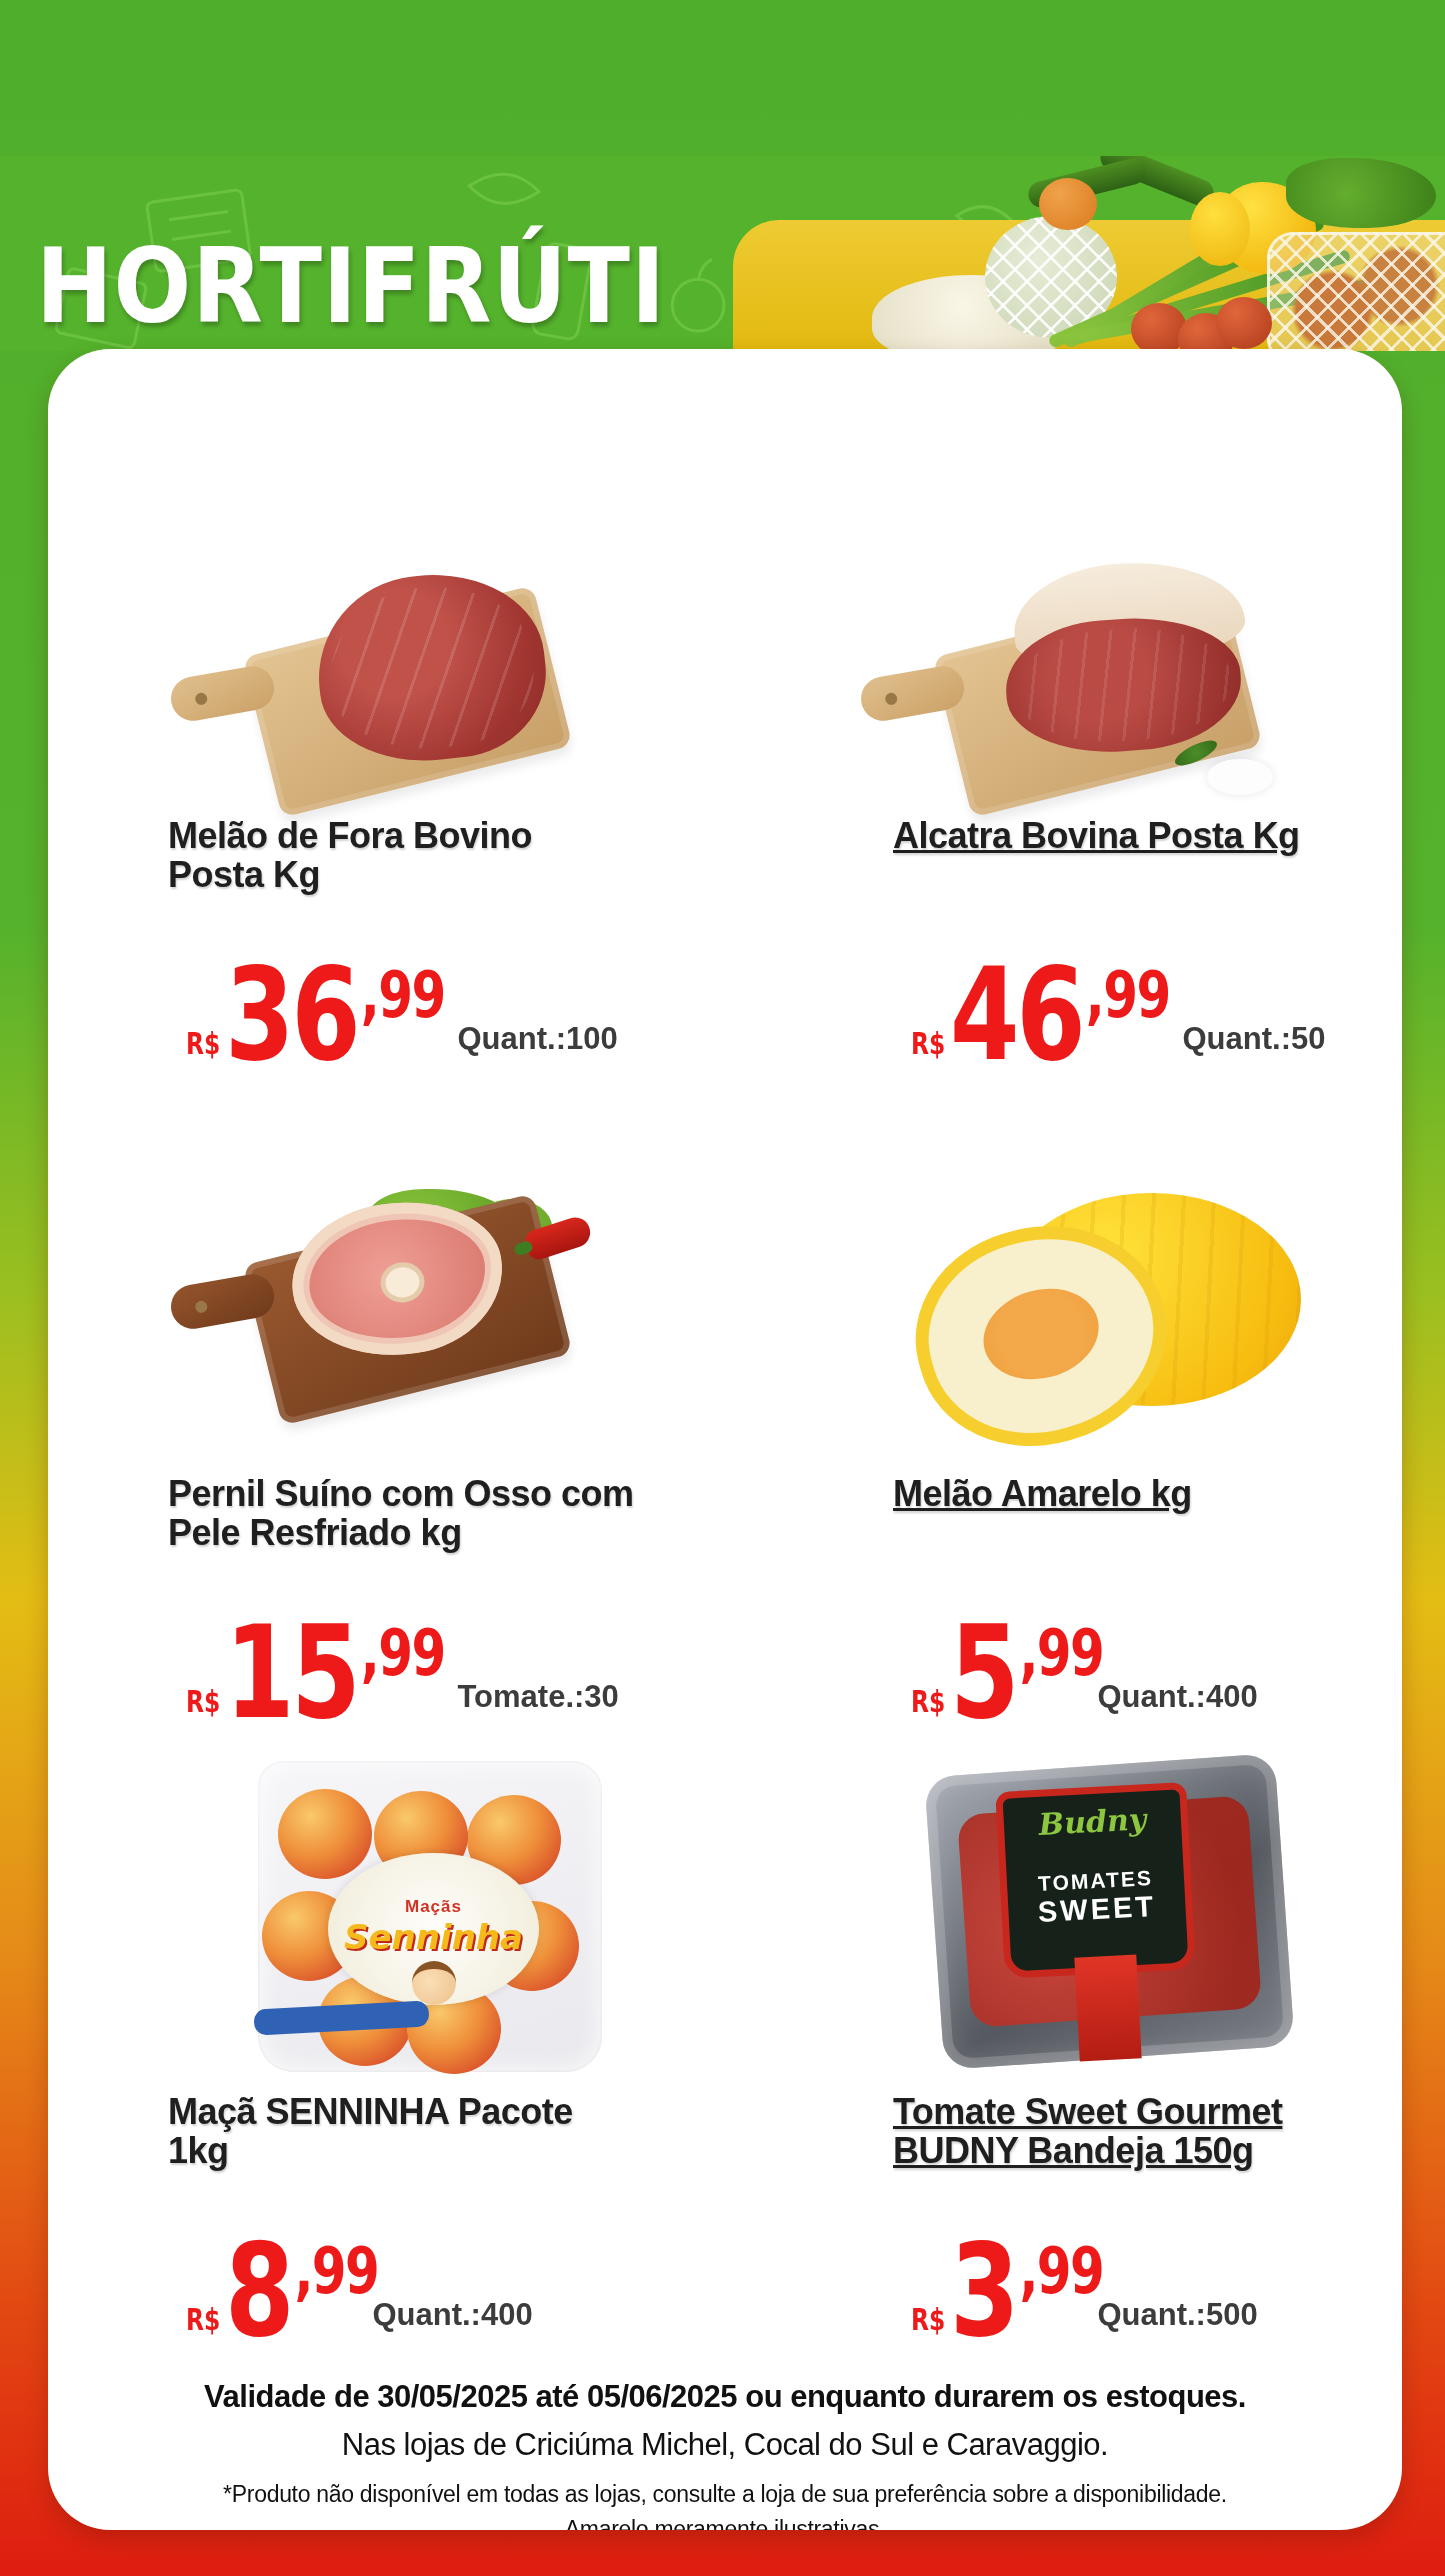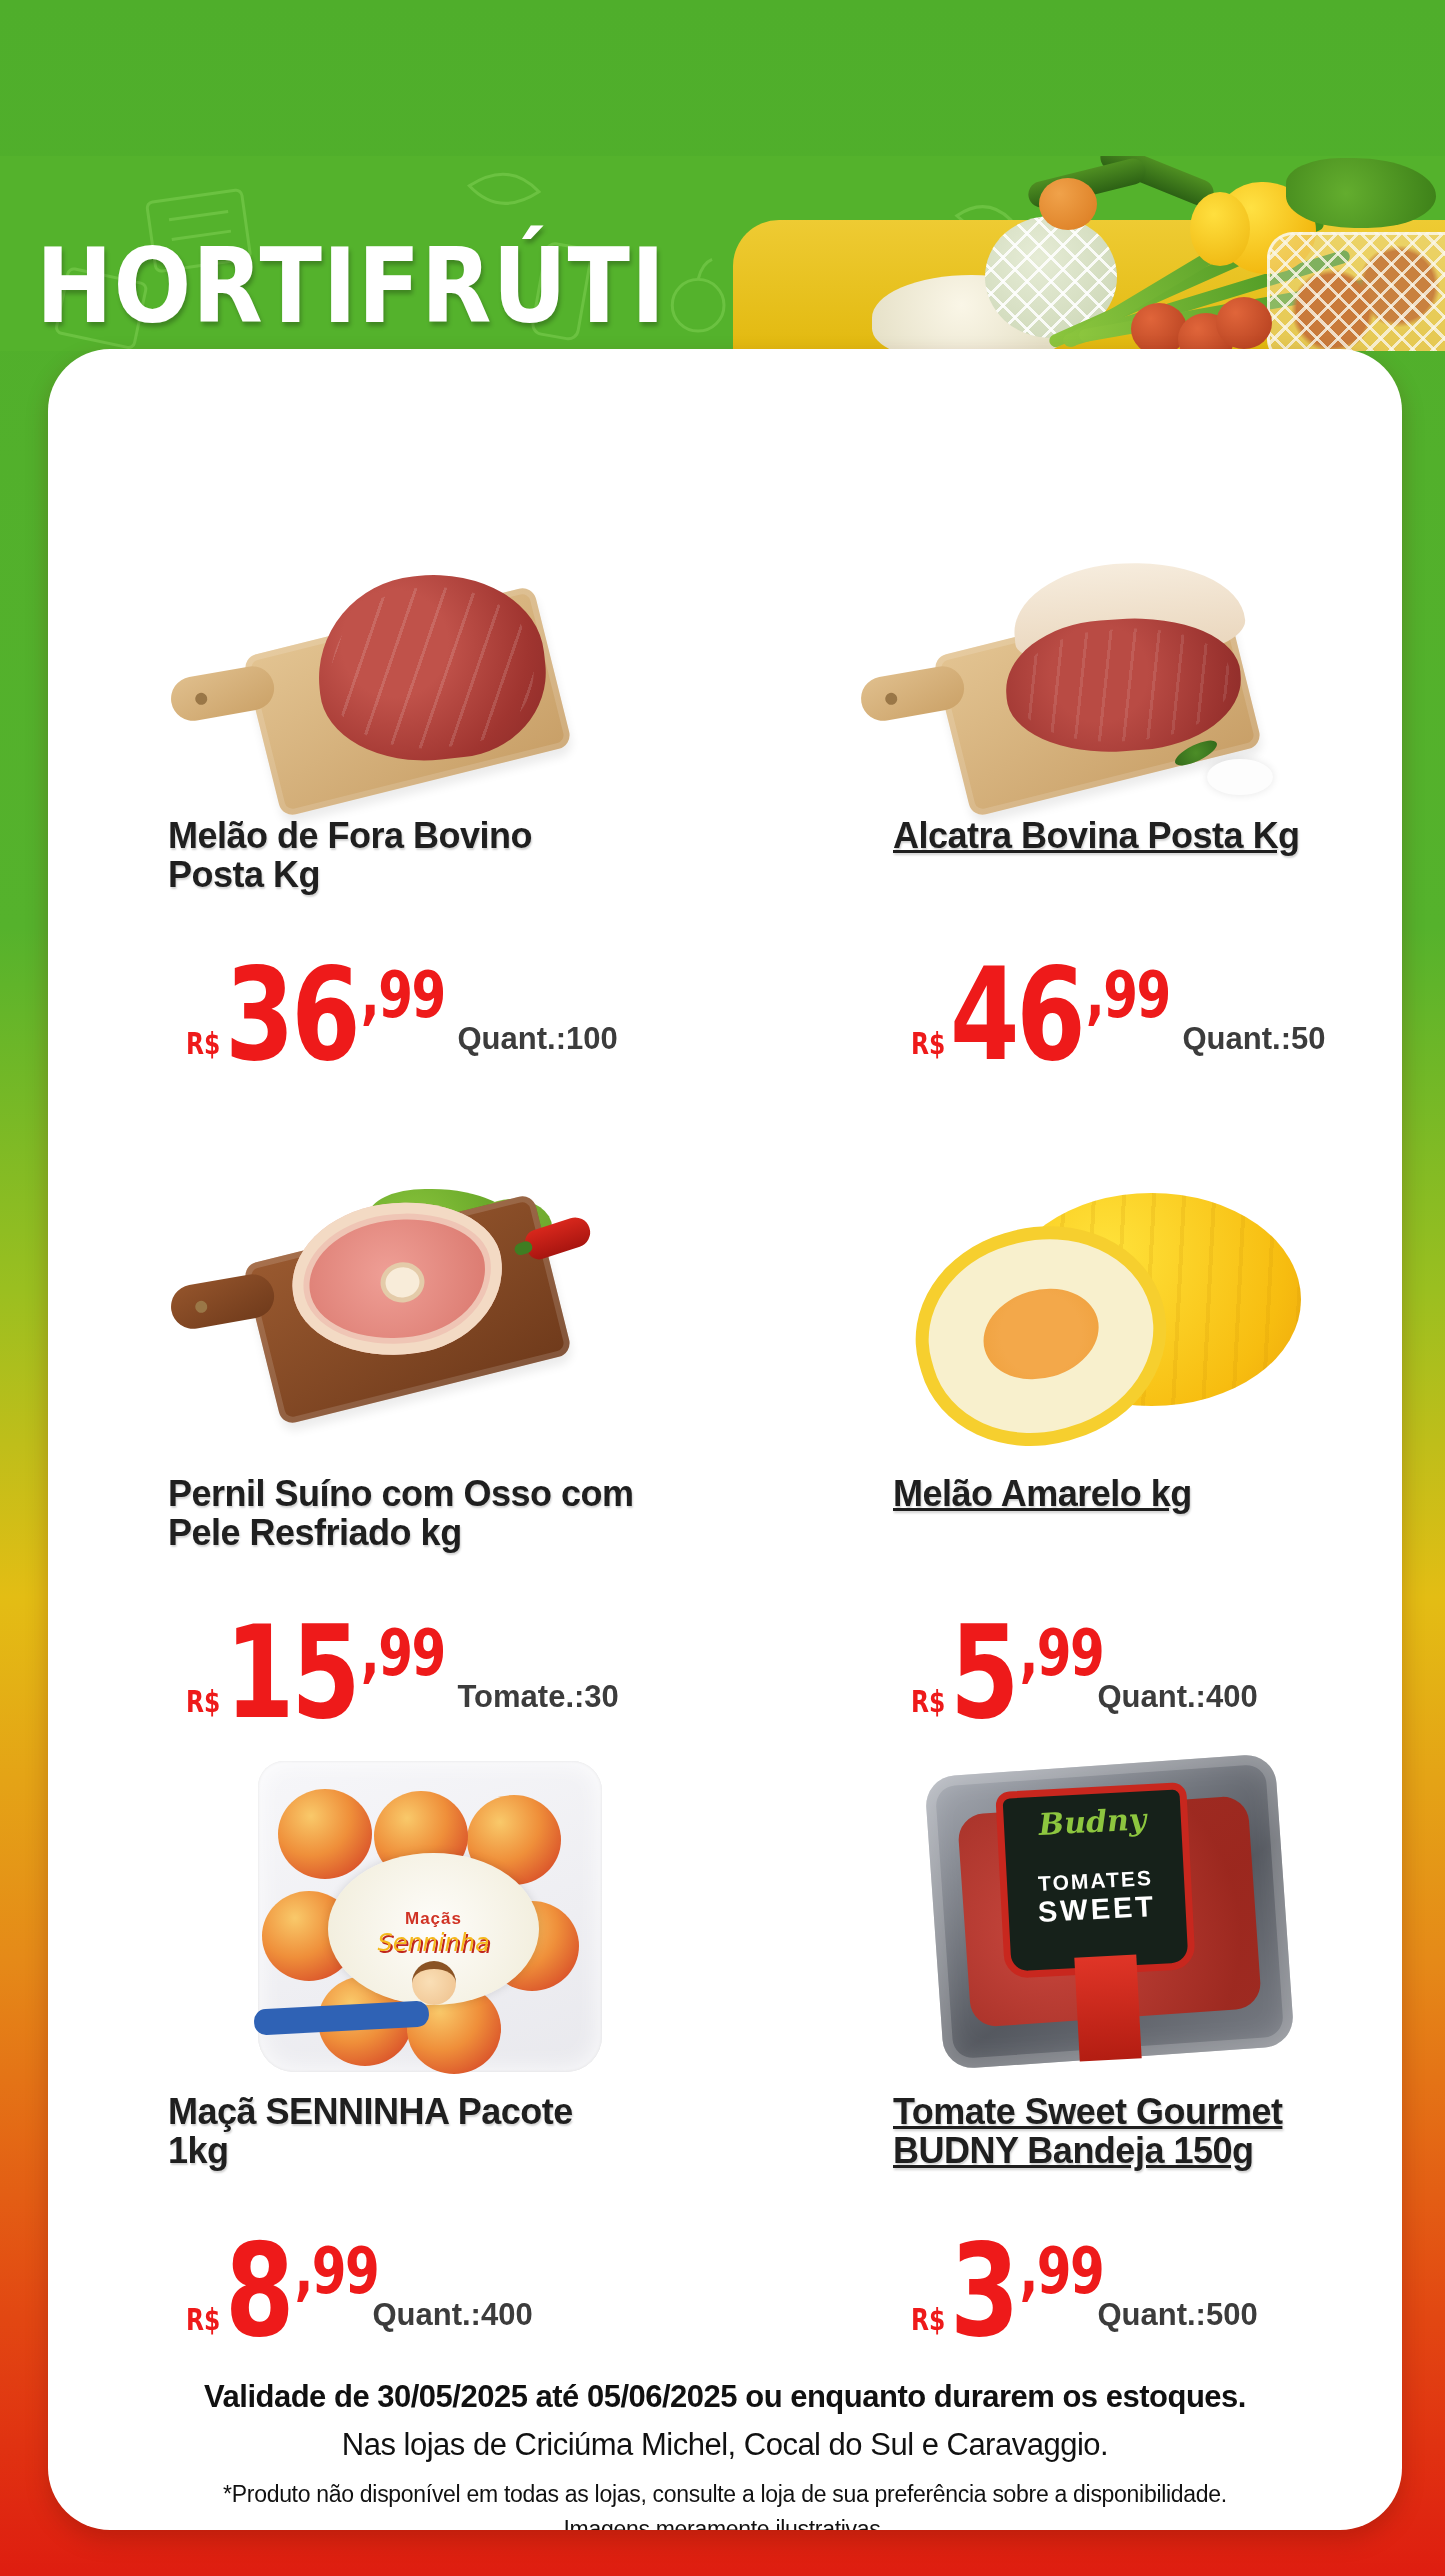--- a/index.html
+++ b/index.html
@@ -147,21 +147,21 @@
        background:linear-gradient(160deg,rgba(246,246,249,.95),rgba(227,227,233,.8));
        box-shadow:inset 0 0 26px rgba(255,255,255,.95),inset 0 0 3px rgba(0,0,0,.18);}
   .ap{width:94px;height:90px;border-radius:50%;
       background:radial-gradient(circle at 35% 30%,#f9c96a,#ef8f3a 45%,#d9512a 82%);}
   .a1{left:60px;top:28px;} .a2{left:249px;top:34px;} .a3{left:44px;top:130px;}
   .a4{left:267px;top:140px;} .a5{left:100px;top:215px;} .a6{left:189px;top:223px;} .a7{left:156px;top:30px;}
   .bag-label{left:110px;top:92px;width:211px;height:152px;border-radius:50%;
        background:radial-gradient(circle,#fefdfa,#f2eedd 85%);box-shadow:0 0 10px rgba(0,0,0,.12);
        display:flex;flex-direction:column;align-items:center;justify-content:flex-end;padding-top:14px;}
   .lbl-top{position:static;font-size:17px;font-weight:bold;color:#d03224;letter-spacing:1px;}
-  .lbl-brand{position:static;font-size:24px;font-weight:normal;font-style:italic;color:#f5b91c;
+  .lbl-brand{position:static;font-size:34px;font-weight:bold;font-style:italic;color:#f5b91c;
        font-family:"DejaVu Sans",sans-serif;text-shadow:2px 2px 0 #c0271d;}
   .face{position:static;width:44px;height:44px;border-radius:50%;margin-top:4px;
        background:radial-gradient(circle at 40% 35%,#fadfb6,#eec08c);border-top:8px solid #8a5324;}
   .ribbon{left:36px;bottom:44px;width:175px;height:26px;border-radius:12px;background:#2f62b5;transform:rotate(-3deg);}
 
   .tray{left:26px;top:4px;width:351px;height:293px;transform:rotate(-4deg);border-radius:30px;
         background:linear-gradient(150deg,rgba(150,155,165,.85),rgba(66,70,78,.9) 58%,rgba(98,102,111,.85));
         box-shadow:inset 0 0 0 10px rgba(255,255,255,.18),inset 0 0 32px rgba(255,255,255,.22);}
   .toms{left:56px;top:44px;width:291px;height:213px;transform:rotate(-4deg);border-radius:26px;opacity:.9;
         background:radial-gradient(circle at 30% 60%,#d5453a,#a32217 78%);}
@@ -345,18 +345,18 @@
           <span class="quant">Quant.:500</span>
         </div>
       </section>
 
     </div>
 
     <footer class="foot">
       <p class="f1">Validade de 30/05/2025 até 05/06/2025 ou enquanto durarem os estoques.</p>
       <p class="f2">Nas lojas de Criciúma Michel, Cocal do Sul e Caravaggio.</p>
       <p class="f3">*Produto não disponível em todas as lojas, consulte a loja de sua preferência sobre a disponibilidade.</p>
-      <p class="f4">Imagens meramente ilustrativas.</p>
+      <p class="f4">Amarelo meramente ilustrativas.</p>
     </footer>
   </main>
 
 </div>
 
 
 </body></html>

